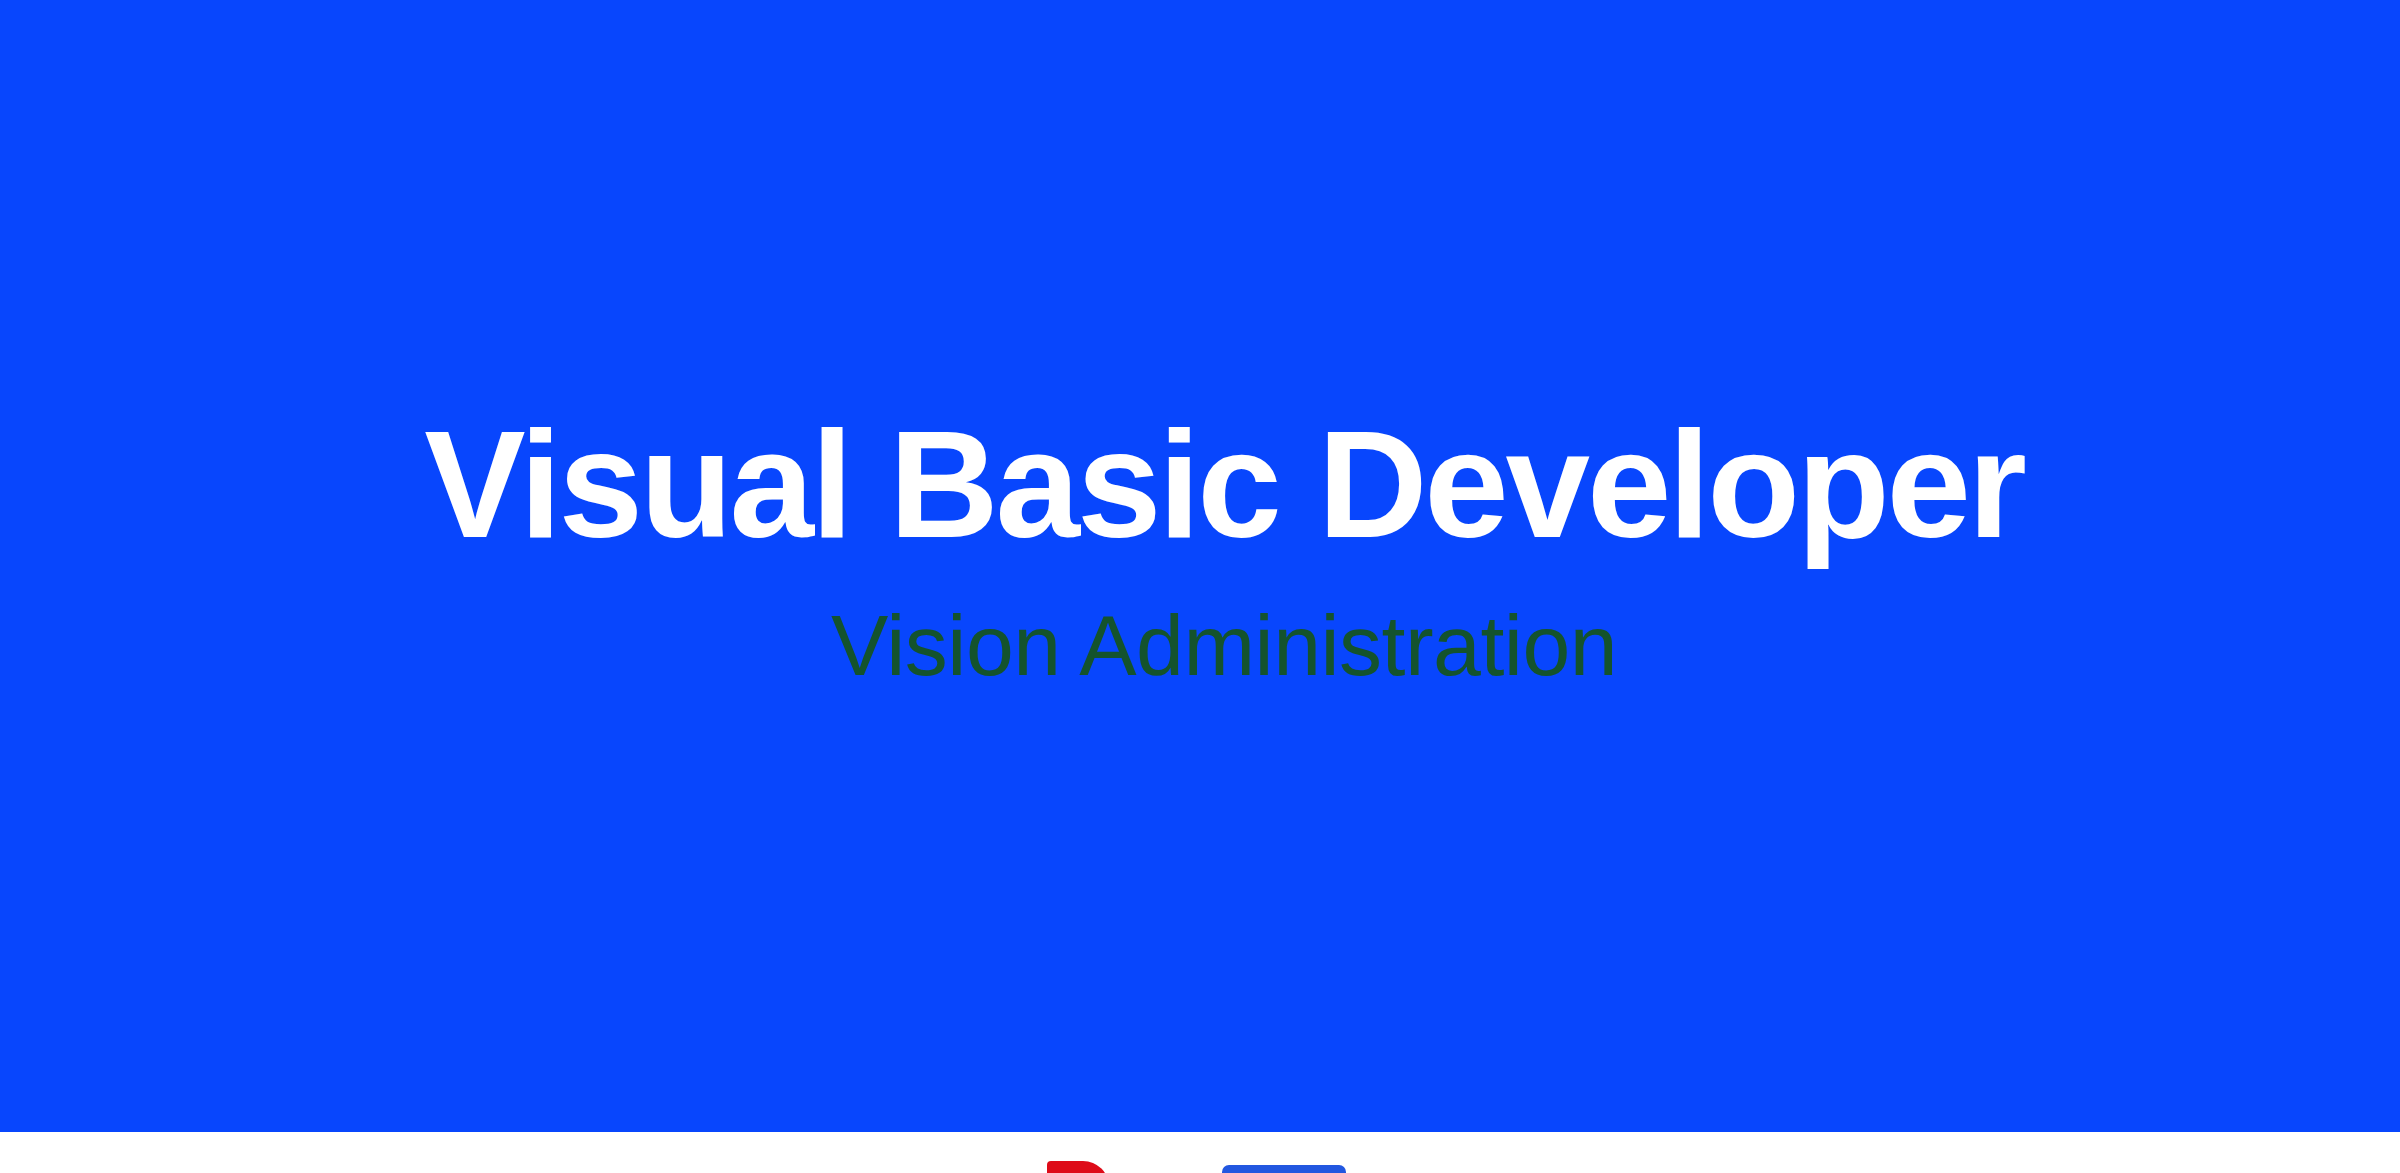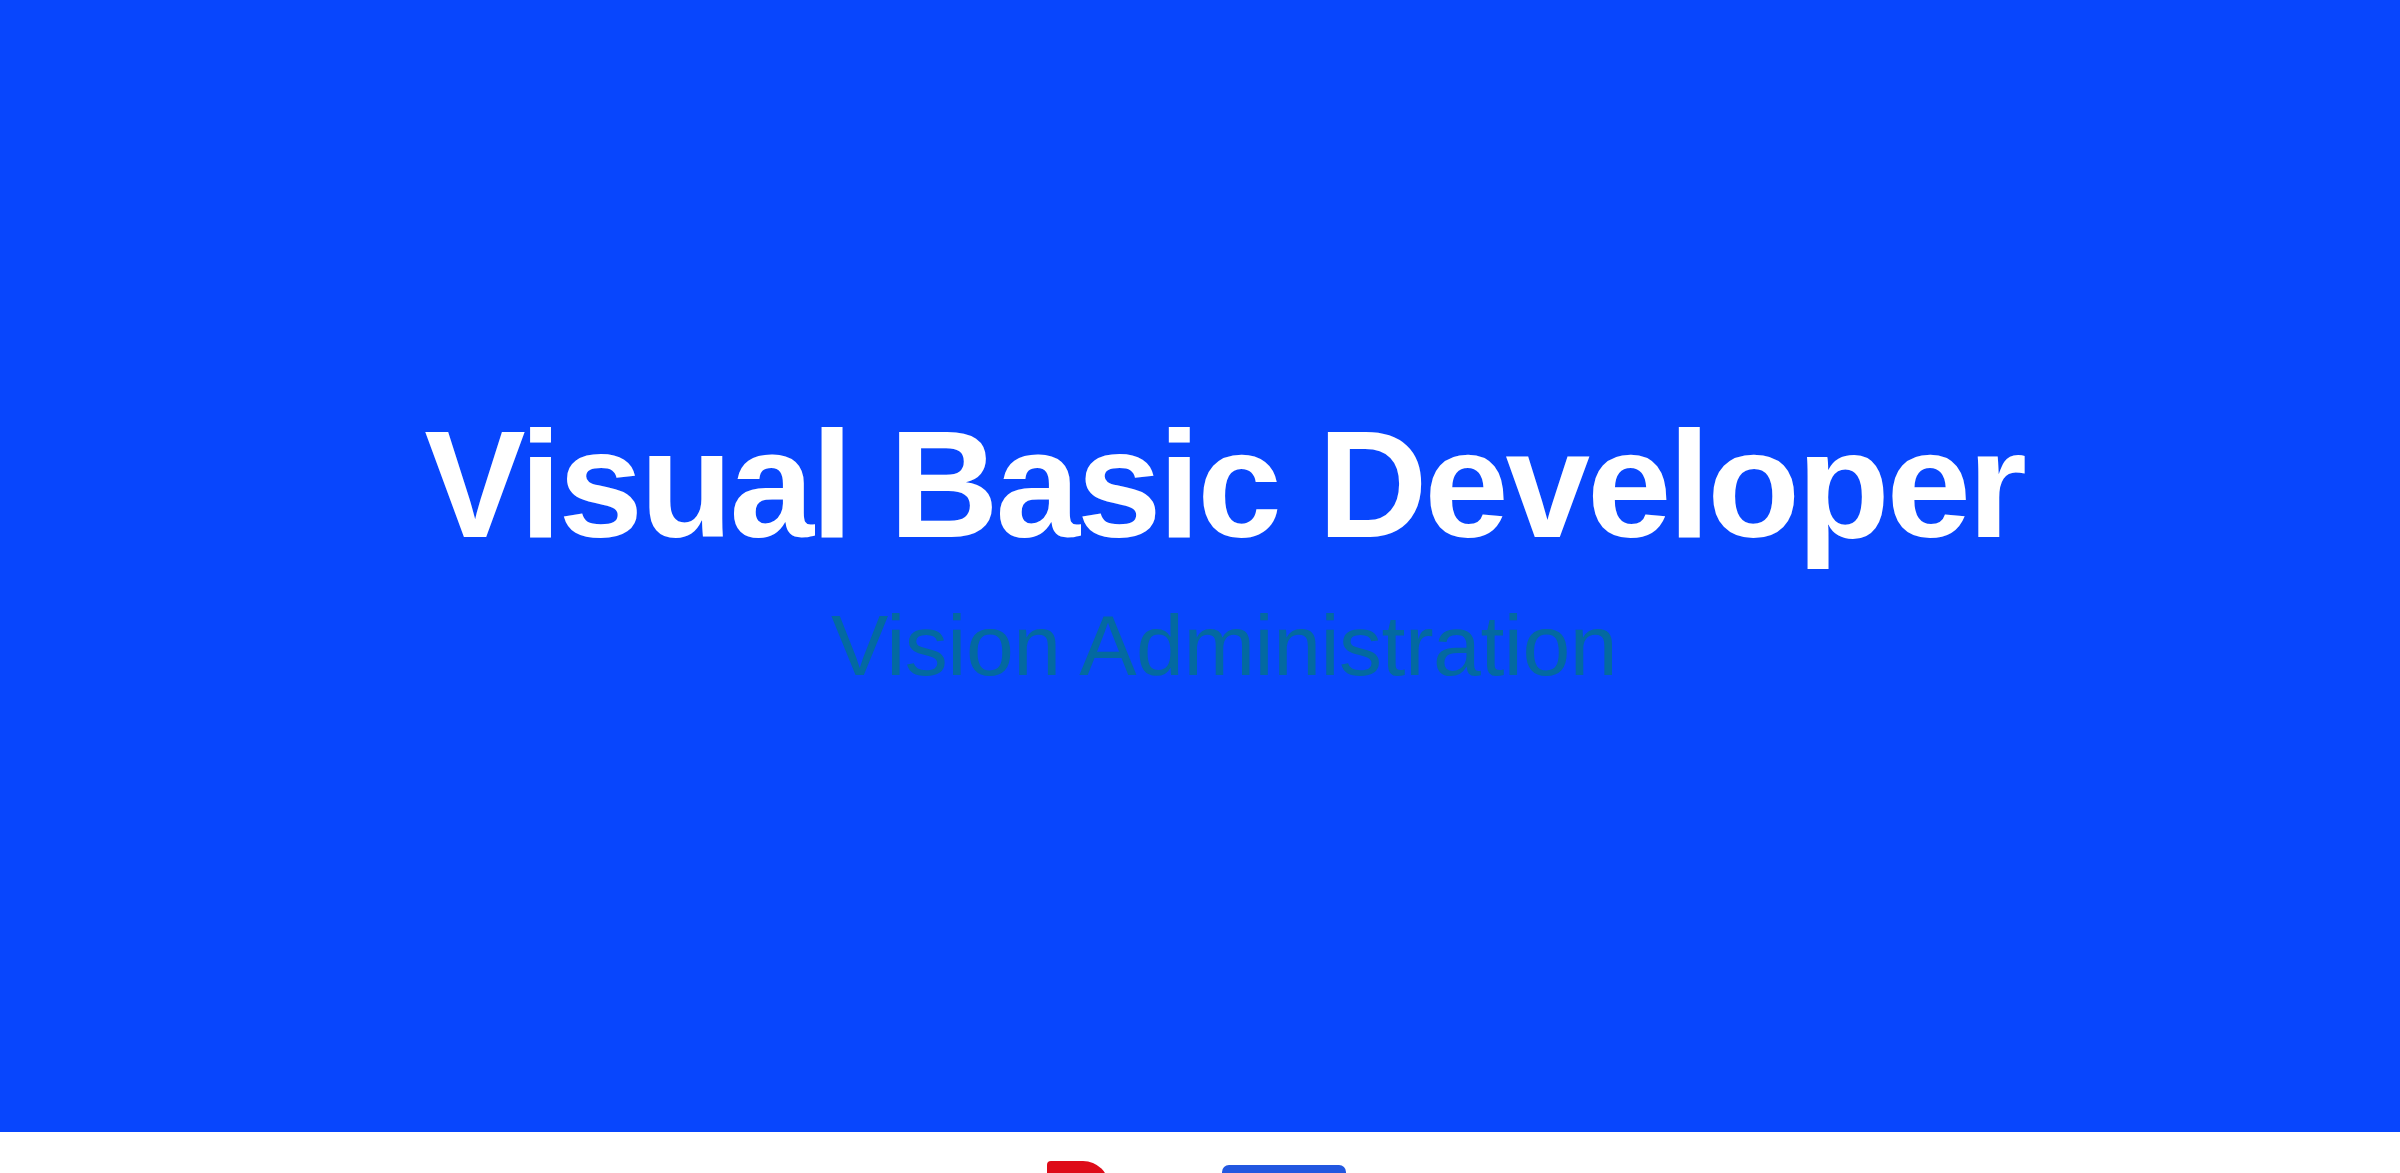--- a/index.html
+++ b/index.html
@@ -56,21 +56,21 @@
     line-height: 1.0;
     letter-spacing: -3.2px;
     text-align: center;
     white-space: nowrap;
     margin: 0;
     transform: translateY(-18px);
   }
 
   #slide-subtitle {
     display: block;
-    color: #0369a1;
+    color: #14532d;
     font-family: "Liberation Sans", sans-serif;
     font-weight: 400;
     font-size: 86px;
     line-height: 1.0;
     letter-spacing: -0.5px;
     text-align: center;
     white-space: nowrap;
     margin: 0;
     margin-top: 42px;
     transform: translateY(-18px);

